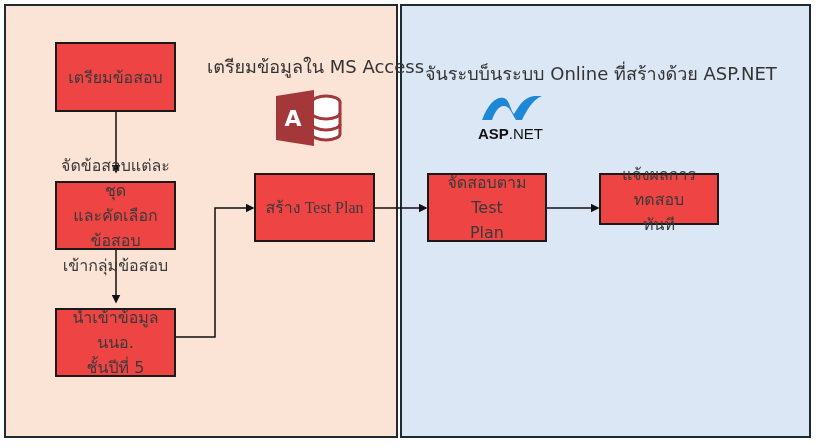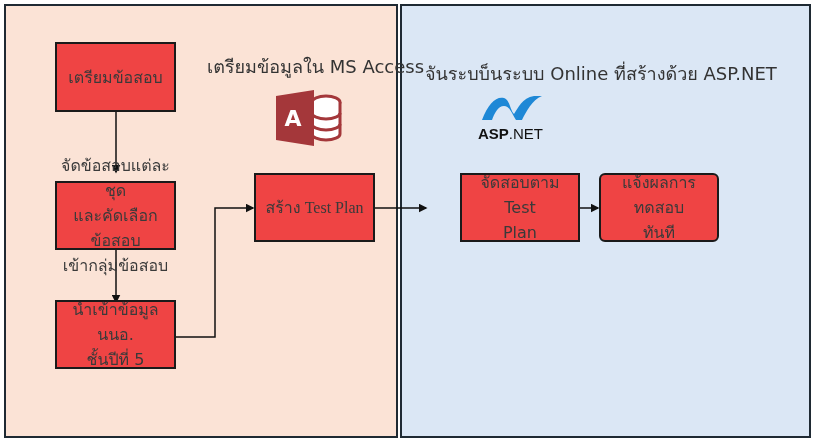--- a/index.html
+++ b/index.html
@@ -56,19 +56,19 @@
     <path d="M176 337 H215 V208 H253" marker-end="url(#arr)"></path>
     <path d="M375 208 H426" marker-end="url(#arr)"></path>
     <path d="M547 208 H598" marker-end="url(#arr)"></path>
   </g>
 </svg>
 
 <div class="box" style="left:55px;top:42px;width:121px;height:70px;">เตรียมข้อสอบ</div>
 <div class="box" style="left:55px;top:173px;width:121px;height:69px;margin-top:8px;">จัดข้อสอบแต่ละชุด
 และคัดเลือกข้อสอบ
 เข้ากลุ่มข้อสอบ</div>
-<div class="box" style="left:55px;top:300px;width:121px;height:69px;">นำเข้าข้อมูล นนอ.
+<div class="box" style="left:55px;top:308px;width:121px;height:69px;">นำเข้าข้อมูล นนอ.
 ชั้นปีที่ 5</div>
 <div class="box" style="left:254px;top:173px;width:121px;height:69px;font-family:Liberation Serif, serif;">สร้าง Test Plan</div>
-<div class="box" style="left:427px;top:173px;width:120px;height:69px;margin-left:33px;">จัดสอบตาม Test
+<div class="box" style="left:427px;top:173px;width:120px;height:69px;">จัดสอบตาม Test
 Plan</div>
-<div class="box" style="left:599px;top:173px;width:120px;height:69px;border-radius:6px;">แจ้งผลการทดสอบ
+<div class="box" style="left:599px;top:173px;width:120px;height:52px;">แจ้งผลการทดสอบ
 ทันที</div>
 
 </body></html>

